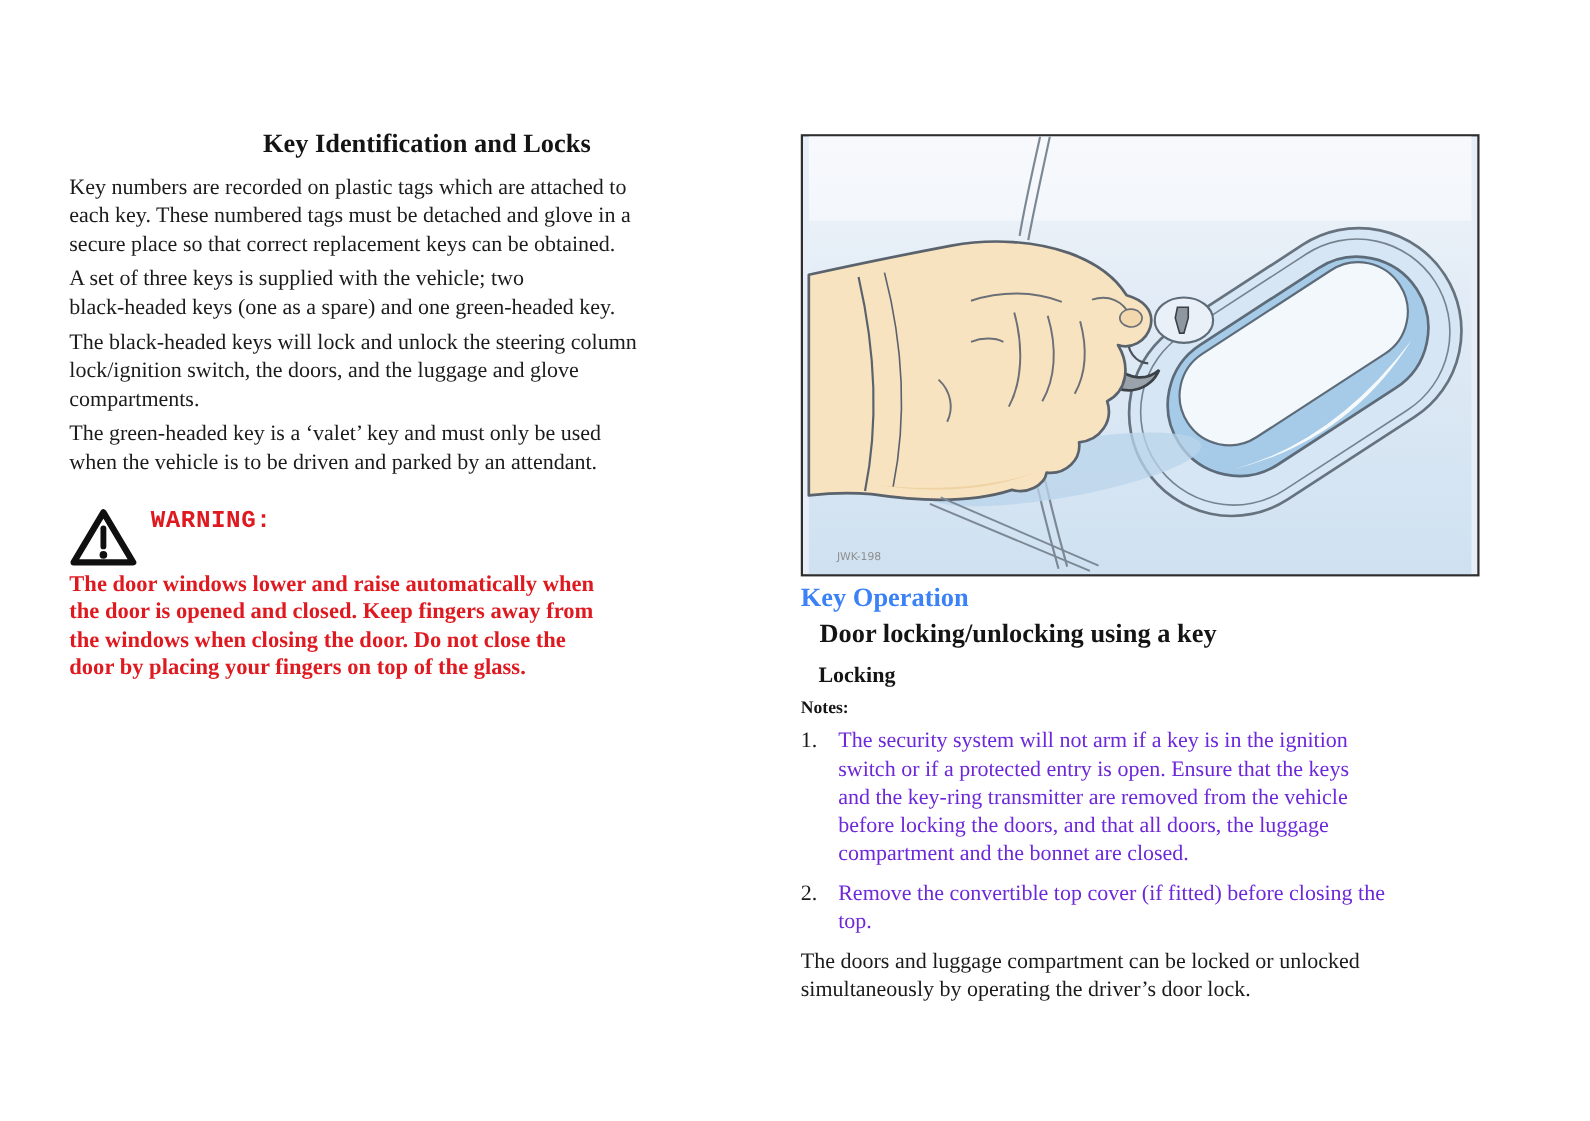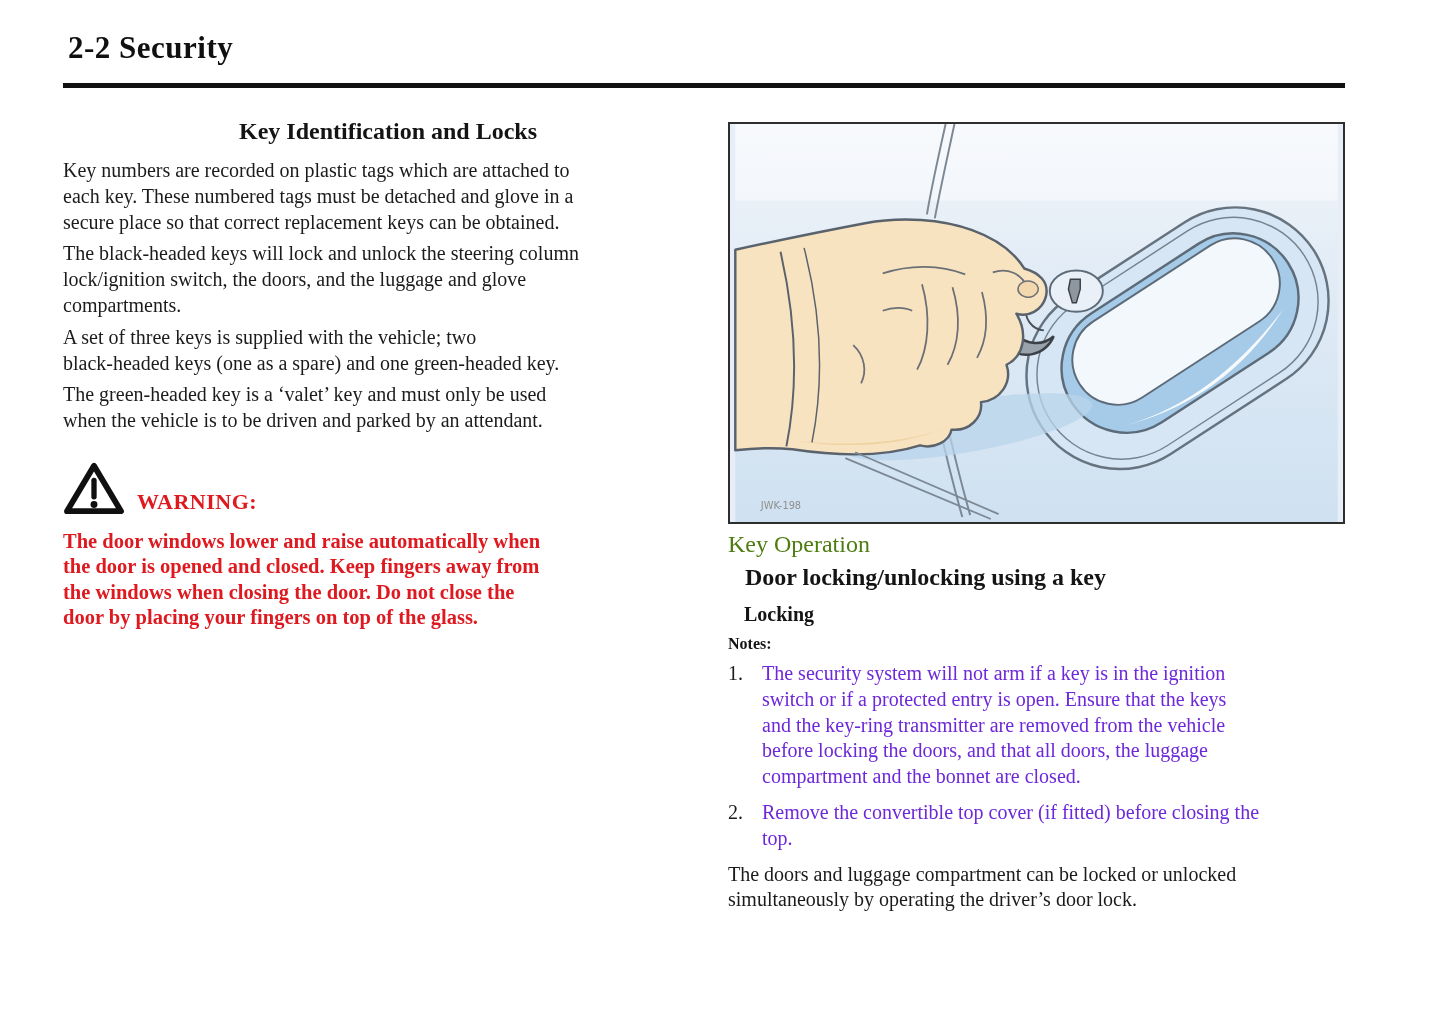--- a/index.html
+++ b/index.html
@@ -28,74 +28,70 @@
   .right-col { position: absolute; left: 728px; top: 122px; width: 617px; }
 
   .section-title { font-size: 24px; font-weight: bold; color: #141414; margin: 0 0 13px; text-align: center; }
 
   p.body {
     font-size: 20px; line-height: 25.8px; white-space: pre-line;
     margin: 0 0 6px; color: #1b1b1b;
   }
 
   
-  .warning-head { display: flex; align-items: flex-end; gap: 12px; margin-top: 27px; }
+  .warning-head { display: flex; gap: 12px; margin-top: 27px; font-family: Liberation Mono, monospace; }
   .warning-head svg { display: block; }
   .warning-label {
     font-size: 22px; font-weight: bold; color: #de1a20; letter-spacing: 0.5px;
     padding-bottom: 2px;
   }
   .warning-text {
     font-size: 20.5px; font-weight: bold; color: #de1a20;
-    line-height: 25.5px; white-space: pre-line; margin-top: 12px;
+    line-height: 25.5px; white-space: pre-line; margin-top: 2px;
   }
 
   
   figure.door-lock {
     width: 617px; height: 402px; border: 2px solid #2e2e2e;
     background: #e7eef7; margin: 0 0 7px;
   }
   figure.door-lock svg { display: block; width: 100%; height: 100%; }
 
   
-  .rc-heading    { font-size: 24px; font-weight: normal; color: #4d7c0f; margin: 1px 0 4px; }
+  .rc-heading    { font-size: 24px; font-weight: bold; color: #3b82f6; margin: 1px 0 4px; }
   .rc-subheading { font-size: 24px; font-weight: bold; color: #141414; margin: 6px 17px 12px; }
   .rc-subsection { font-size: 20px; font-weight: bold; color: #141414; margin: 0 16px 9px; }
   .rc-noteslabel { font-size: 16px; font-weight: bold; color: #141414; margin: 0 0 8px; }
 
   ol.notes { list-style: none; }
   ol.notes li { display: flex; margin: 0 0 10px; }
   ol.notes .num {
     flex: 0 0 34px; font-size: 20px; line-height: 25.8px; color: #1b1b1b;
   }
   ol.notes .txt {
     flex: 1; font-size: 20px; line-height: 25.8px; white-space: pre-line; color: #6d28d9;
   }
   .closing { margin-top: 14px; }
 </style>
 </head>
 <body>
 
 <div class="page">
 
-  <header class="page-header">
-    <h1 class="page-title">2-2 Security</h1>
-    <div class="header-rule"></div>
-  </header>
 
   <section class="left-col">
     <h2 class="section-title">Key Identification and Locks</h2>
     <p class="body">Key numbers are recorded on plastic tags which are attached to
 each key. These numbered tags must be detached and glove in a
 secure place so that correct replacement keys can be obtained.</p>
+    <p class="body">A set of three keys is supplied with the vehicle; two
+black-headed keys (one as a spare) and one green-headed key.</p>
     <p class="body">The black-headed keys will lock and unlock the steering column
 lock/ignition switch, the doors, and the luggage and glove
 compartments.</p>
-    <p class="body">A set of three keys is supplied with the vehicle; two
-black-headed keys (one as a spare) and one green-headed key.</p>
     <p class="body">The green-headed key is a ‘valet’ key and must only be used
 when the vehicle is to be driven and parked by an attendant.</p>
 
     <div class="warning-head">
       <svg width="62" height="56" viewBox="0 0 64 58" aria-hidden="true">
         <path d="M32 5 L60 52 L4 52 Z" fill="none" stroke="#101010" stroke-width="6" stroke-linejoin="round"></path>
         <path d="M32 20 L32 37" stroke="#101010" stroke-width="5.5" stroke-linecap="round"></path>
         <circle cx="32" cy="45" r="3.6" fill="#101010"></circle>
       </svg>
       <span class="warning-label">WARNING:</span>

